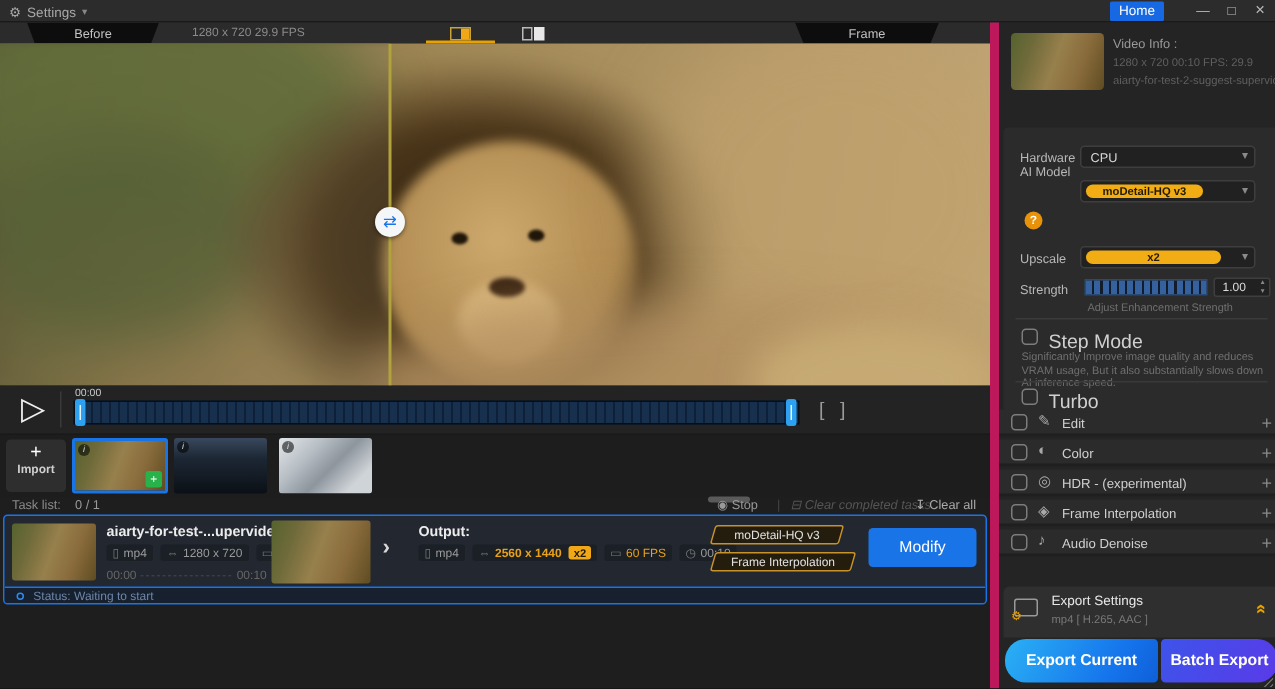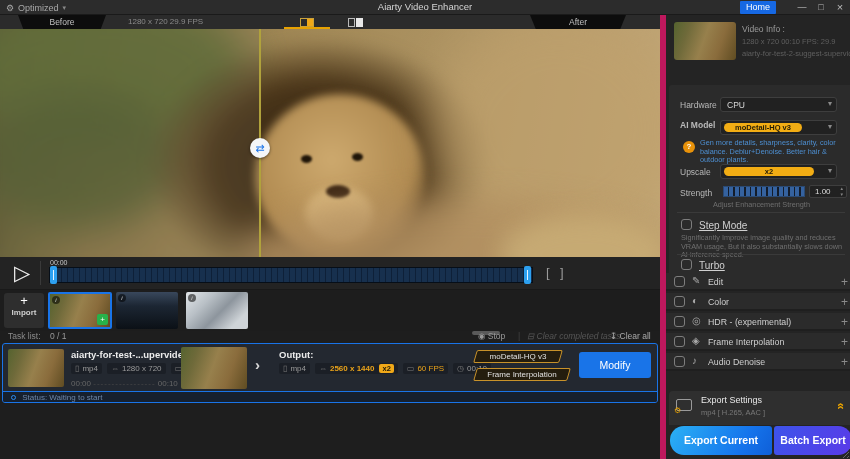--- a/index.html
+++ b/index.html
@@ -81,21 +81,21 @@
   .dd { position:absolute; left:51px; width:117px; height:15px; background:#212121; border:1px solid #3e3e3e; border-radius:3px; color:#d8d8d8; font-size:8.5px; }
   .dd .chev { position:absolute; right:4px; top:1px; color:#8a8a8a; font-size:8px; }
   .dd-pill { position:absolute; left:3px; top:2px; height:9px; background:#f2ad14; border-radius:6px; color:#241c06; font-size:7.5px; font-weight:bold; text-align:center; line-height:9px; }
   .qmark { position:absolute; left:14px; width:12px; height:12px; background:#e8920a; border-radius:50%; color:#fff; font-size:8px; font-weight:bold; text-align:center; line-height:12px; }
   .hint { position:absolute; left:31px; width:148px; font-size:7.3px; color:#4d8fd1; line-height:8.5px; }
   .slider { position:absolute; left:54px; width:82px; height:11px; border:1px solid #2a4a74; background:repeating-linear-gradient(90deg,#35629f 0 4px,#131c2a 4px 5.5px); }
   .val-box { position:absolute; left:140px; width:38px; height:13px; background:#212121; border:1px solid #3e3e3e; border-radius:2px; color:#ddd; font-size:8px; line-height:11px; padding-left:5px; }
   .spin { position:absolute; right:3px; top:0px; color:#888; font-size:5px; line-height:5.5px; text-align:center; }
   .caption { position:absolute; font-size:7.3px; color:#6f6f6f; line-height:8.5px; }
   .cb { position:absolute; width:11px; height:11px; border:1px solid #7d7d7d; border-radius:3px; background:transparent; }
-  .cb-label { position:absolute; font-size:10px; color:#d0d0d0;text-decoration:underline; }
+  .cb-label { position:absolute; font-size:13px; color:#d0d0d0; }
   .pdiv { position:absolute; left:8px; width:168px; height:1px; background:#3a3a3a; }
   .secrow { position:absolute; left:0px; width:190px; height:18px; background:#2b2b2b; border-bottom:2px solid #1f1f1f; }
   .secrow .cb { left:8px; top:3px; }
   .secrow .sic { position:absolute; left:26px; top:2px; font-size:10px; color:#a8a8a8; }
   .secrow .slabel { position:absolute; left:42px; top:4px; font-size:8.8px; color:#cfcfcf; }
   .secrow .plus { position:absolute; right:8px; top:2px; font-size:12px; color:#8a8a8a; }
   .export-block { left:3px; top:376px; width:184px; height:34px; background:#2f2f2f; border-radius:4px 4px 0 0; }
   .exp-ic { position:absolute; left:7px; top:8px; width:16px; height:12px; border:1.3px solid #9a9a9a; border-radius:2px; }
   .exp-ic::after { content:"⚙"; position:absolute; left:-3px; bottom:-5px; font-size:8px; color:#e8a200; }
   .collapse-ic { position:absolute; right:8px; top:8px; color:#e8a200; font-size:12px; font-weight:bold; transform:rotate(90deg); }
@@ -105,35 +105,34 @@
   .resize-grip { left:840px; top:449px; width:9px; height:9px; background:repeating-linear-gradient(135deg,transparent 0 2px,#666 2px 3px); clip-path:polygon(100% 0,100% 100%,0 100%); }
 </style>
 </head>
 <body>
 
 <div class="app">
 
   <div class="abs titlebar">
     <div class="abs tb-settings">
       <span>⚙</span>
-      <span>Optimized</span>
+      <span>Settings</span>
       <span style="font-size:7px;color:#888;">▾</span>
     </div>
-    <div class="abs tb-title">Aiarty Video Enhancer</div>
     <div class="abs home-btn">Home</div>
     <div class="abs winbtn" style="left:794px;">—</div>
     <div class="abs winbtn" style="left:813px;">□</div>
     <div class="abs winbtn" style="left:832px;font-size:11px;">×</div>
   </div>
 
   <div class="abs pv-header">
     <div class="abs tab" style="left:18px;top:0;width:88px;">Before</div>
     <div class="abs pv-res" style="left:128px;">1280 x 720   29.9 FPS</div>
     <div class="abs pv-res-y" style="left:452px;">29.9 FPS  2560 x 1440</div>
-    <div class="abs tab" style="left:530px;top:0;width:96px;">After</div>
+    <div class="abs tab" style="left:530px;top:0;width:96px;">Frame</div>
   </div>
   <div class="abs toggle" style="left:284px;">
     <span style="display:inline-block;width:14px;height:9px;border:1px solid #caa23a;background:linear-gradient(90deg,#2b2b2b 0 50%,#f0a818 50% 100%);"></span>
   </div>
   <div class="abs toggle" style="left:332px;">
     <span style="display:inline-block;width:7px;height:9px;border:1px solid #bbb;margin-right:1px;"></span>
     <span style="display:inline-block;width:7px;height:9px;background:#e8e8e8;"></span>
   </div>
   <div class="abs tgl-underline"></div>
 
@@ -268,42 +267,41 @@
 
 
     <div class="abs panel">
 
       <div class="row-label" style="top:15px;">Hardware</div>
       <div class="dd" style="top:12px;">
         <span style="position:absolute;left:6px;top:2px;">CPU</span>
         <span class="chev">▾</span>
       </div>
 
-      <div class="row-label" style="top:35px;font-weight:bold;">AI Model</div>
+      <div class="row-label" style="top:24px;">AI Model</div>
       <div class="dd" style="top:35px;">
         <span class="dd-pill" style="width:78px;">moDetail-HQ  v3</span>
         <span class="chev">▾</span>
       </div>
 
       <div class="qmark" style="top:56px;">?</div>
-      <div class="hint" style="top:54px;">Gen more details, sharpness, clarity, color balance. Deblur+Denoise. Better hair &amp; outdoor plants.</div>
 
       <div class="row-label" style="top:82px;">Upscale</div>
       <div class="dd" style="top:79px;">
         <span class="dd-pill" style="width:90px;">x2</span>
         <span class="chev">▾</span>
       </div>
 
       <div class="row-label" style="top:103px;">Strength</div>
       <div class="slider" style="top:101px;"></div>
       <div class="val-box" style="top:100px;">
         <span>1.00</span>
         <span class="spin">▴<br>▾</span>
       </div>
-      <div class="caption" style="left:44px;top:116px;">Adjust Enhancement Strength</div>
+      <div class="caption" style="left:56px;top:116px;">Adjust Enhancement Strength</div>
       <div class="pdiv" style="top:127px;"></div>
 
       <div class="cb" style="left:12px;top:134px;"></div>
       <div class="cb-label" style="left:30px;top:135px;">Step Mode</div>
       <div class="caption" style="left:12px;top:149px;width:166px;">Significantly Improve image quality and reduces VRAM usage, But it also substantially slows down AI inference speed.</div>
       <div class="pdiv" style="top:169px;"></div>
 
       <div class="cb" style="left:12px;top:174px;"></div>
       <div class="cb-label" style="left:30px;top:175px;">Turbo</div>
       <div class="caption" style="left:12px;top:188px;width:166px;">Optimized for inference speed with slight quality trade-off.</div>

